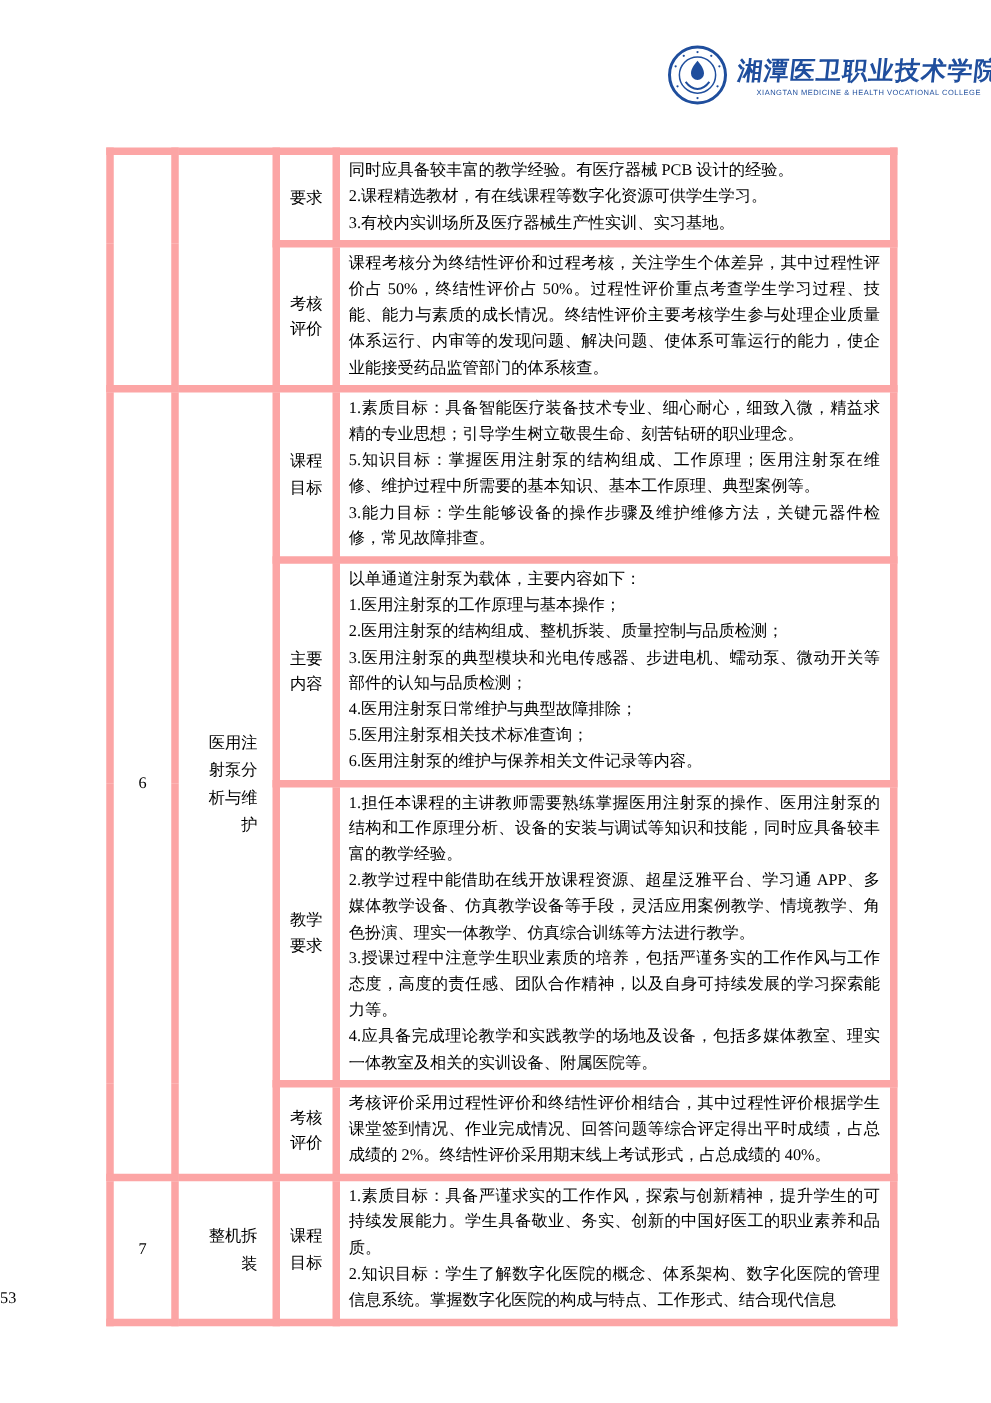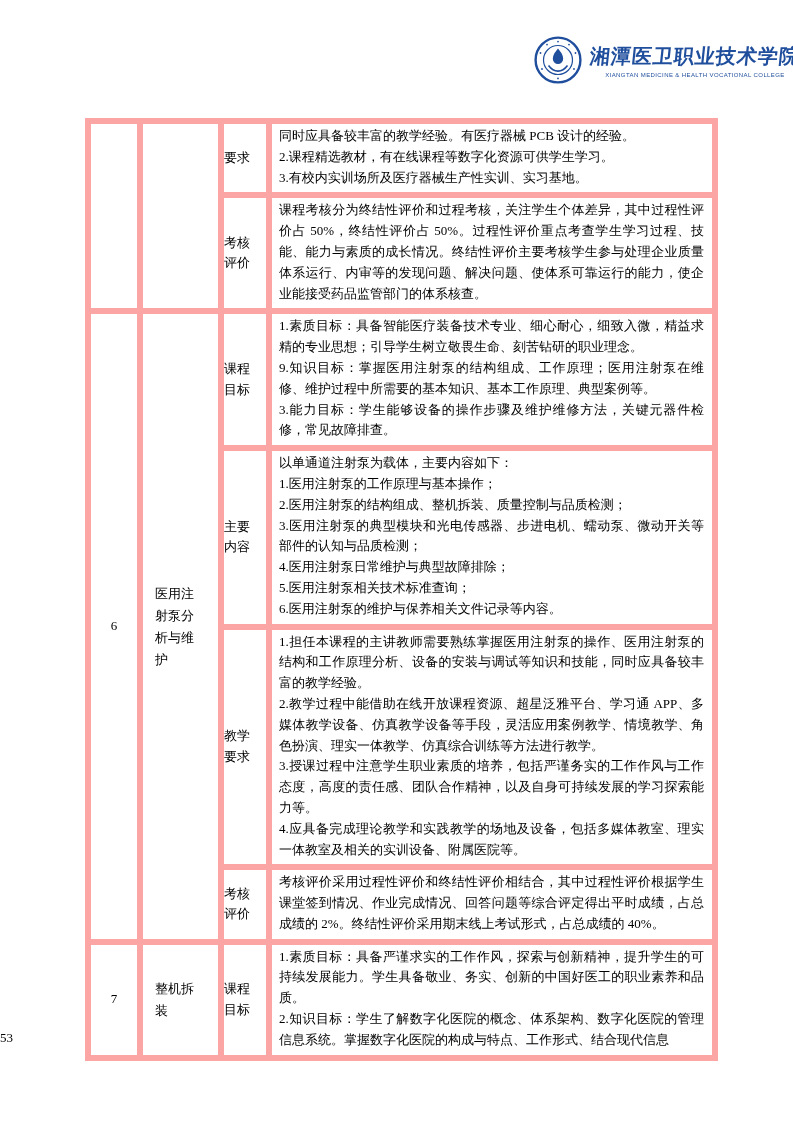--- a/index.html
+++ b/index.html
@@ -34,22 +34,22 @@
   .syllabus-table {
     position:absolute; left:85px; top:118px;
     width:627px; border-collapse:collapse; table-layout:fixed;
   }
   .syllabus-table td {
     border:6px solid #fca5a5;
     font-size:13px; line-height:20.8px;
     vertical-align:middle;
   }
   td.num    { text-align:center; }
-  td.course { text-align:left; padding:0 12px; line-height:22px; }
-  td.label  { text-align:left; white-space:pre-line; }
+  td.course { text-align:right; padding:0 12px; line-height:22px; }
+  td.label  { text-align:center; white-space:pre-line; }
   td.content{
     padding:2px 8px 4px 7px;
     text-align:justify;
     white-space:pre-wrap;
     vertical-align:top;
   }
   
   .page-num {
     position:absolute; left:0; right:0; top:1030px;
     font-size:13px;
@@ -105,21 +105,21 @@
 评价</td>
       <td class="content">课程考核分为终结性评价和过程考核，关注学生个体差异，其中过程性评价占 50%，终结性评价占 50%。过程性评价重点考查学生学习过程、技能、能力与素质的成长情况。终结性评价主要考核学生参与处理企业质量体系运行、内审等的发现问题、解决问题、使体系可靠运行的能力，使企业能接受药品监管部门的体系核查。</td>
     </tr>
 
     <tr style="height:125px">
       <td class="num" rowspan="4">6</td>
       <td class="course" rowspan="4">医用注射泵分析与维护</td>
       <td class="label">课程
 目标</td>
       <td class="content">1.素质目标：具备智能医疗装备技术专业、细心耐心，细致入微，精益求精的专业思想；引导学生树立敬畏生命、刻苦钻研的职业理念。
-9.知识目标：掌握医用注射泵的结构组成、工作原理；医用注射泵在维修、维护过程中所需要的基本知识、基本工作原理、典型案例等。
+5.知识目标：掌握医用注射泵的结构组成、工作原理；医用注射泵在维修、维护过程中所需要的基本知识、基本工作原理、典型案例等。
 3.能力目标：学生能够设备的操作步骤及维护维修方法，关键元器件检修，常见故障排查。</td>
     </tr>
     <tr style="height:165px">
       <td class="label">主要
 内容</td>
       <td class="content">以单通道注射泵为载体，主要内容如下：
 1.医用注射泵的工作原理与基本操作；
 2.医用注射泵的结构组成、整机拆装、质量控制与品质检测；
 3.医用注射泵的典型模块和光电传感器、步进电机、蠕动泵、微动开关等部件的认知与品质检测；
 4.医用注射泵日常维护与典型故障排除；

